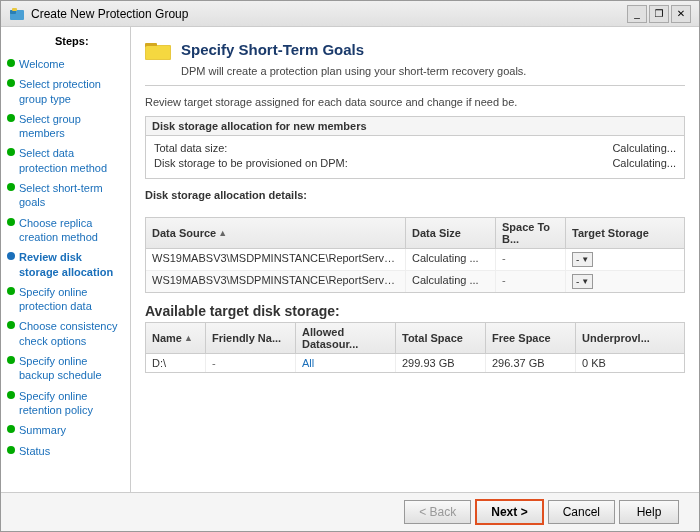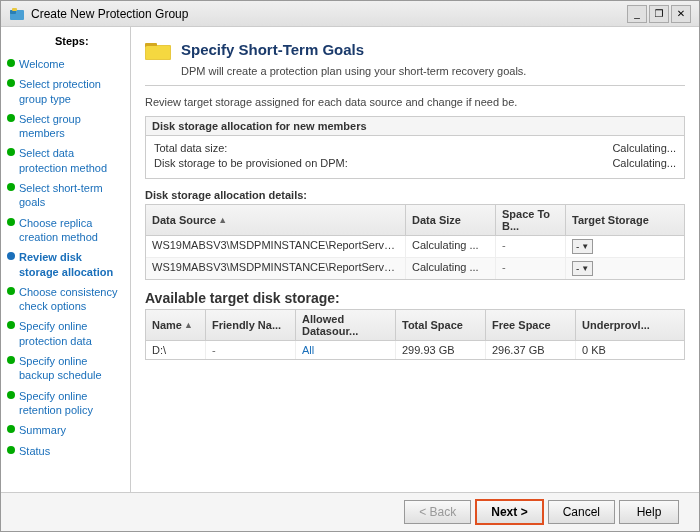--- a/index.html
+++ b/index.html
@@ -311,25 +311,25 @@
           <div class="sidebar-item">
             <div class="sidebar-dot dot-green"></div>
             <span class="sidebar-label link">Choose replica creation method</span>
           </div>
           <div class="sidebar-item">
             <div class="sidebar-dot dot-blue"></div>
             <span class="sidebar-label active">Review disk storage allocation</span>
           </div>
           <div class="sidebar-item">
             <div class="sidebar-dot dot-green"></div>
+            <span class="sidebar-label link">Specify online protection data</span>
+          </div>
+          <div class="sidebar-item">
+            <div class="sidebar-dot dot-green"></div>
             <span class="sidebar-label link">Choose consistency check options</span>
-          </div>
-          <div class="sidebar-item">
-            <div class="sidebar-dot dot-green"></div>
-            <span class="sidebar-label link">Specify online protection data</span>
           </div>
           <div class="sidebar-item">
             <div class="sidebar-dot dot-green"></div>
             <span class="sidebar-label link">Specify online backup schedule</span>
           </div>
           <div class="sidebar-item">
             <div class="sidebar-dot dot-green"></div>
             <span class="sidebar-label link">Specify online retention policy</span>
           </div>
           <div class="sidebar-item">
@@ -367,21 +367,21 @@
             <span class="info-value">Calculating...</span>
           </div>
           <div class="info-row">
             <span class="info-label">Disk storage to be provisioned on DPM:</span>
             <span class="info-value">Calculating...</span>
           </div>
         </div>
       </div>
 
       <div>
-        <div style="font-size:11px; font-weight:bold; color:#333; margin-bottom:3px;">Disk storage allocation details:</div>
+        <div style="font-size:11px; font-weight:bold; color:#333; margin-bottom:16px;">Disk storage allocation details:</div>
         <div class="table-container">
           <div class="table-header-row">
             <div class="th col-datasource">
               <span>Data Source</span>
               <span class="sort-arrow">▲</span>
             </div>
             <div class="th col-datasize">
               <span>Data Size</span>
             </div>
             <div class="th col-spacetob">

